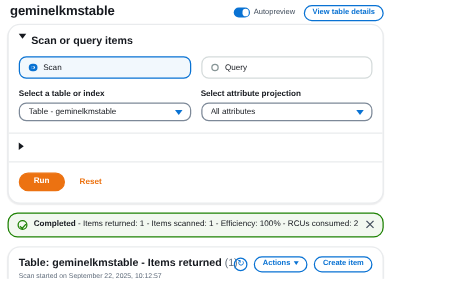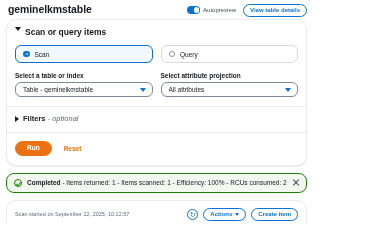--- a/index.html
+++ b/index.html
@@ -211,43 +211,43 @@
           <span class="val">All attributes</span>
           <span class="sel-caret"></span>
         </div>
       </div>
     </div>
 
     <div class="divider"></div>
 
     <div class="filters-row">
       <span class="caret-right"></span>
-      <span class="filters-label">
-        <span>Filters</span>
-        <em>- optional</em>
-      </span>
     </div>
 
     <div class="divider"></div>
 
     <div class="actions-row">
       <button class="btn-run">Run</button>
       <span class="link-reset">Reset</span>
     </div>
   </div>
 
   <div class="alert">
     <span class="check-icon"></span>
     <span class="alert-text"><b>Completed</b><span> - Items returned: 1 - Items scanned: 1 - Efficiency: 100% - RCUs consumed: 2</span></span>
     <span class="alert-close"></span>
   </div>
 
   <div class="card results">
     <div class="res-head">
       <div class="res-titlewrap">
+        <div class="res-title">
+          <span>Table: geminelkmstable - Items returned</span>
+          <span class="count">(1)</span>
+        </div>
         <div class="res-sub">Scan started on September 22, 2025, 10:12:57</div>
       </div>
       <div class="res-btns">
         <span class="icon-btn">↻</span>
         <button class="btn"><span>Actions</span><span class="btn-caret"></span></button>
         <button class="btn">Create item</button>
       </div>
     </div>
 
     <div class="pager">

